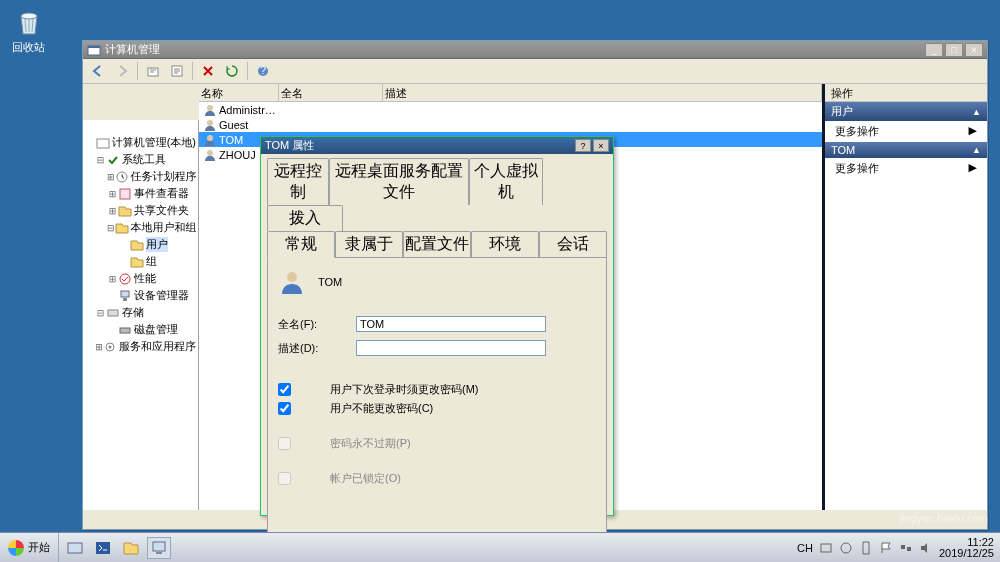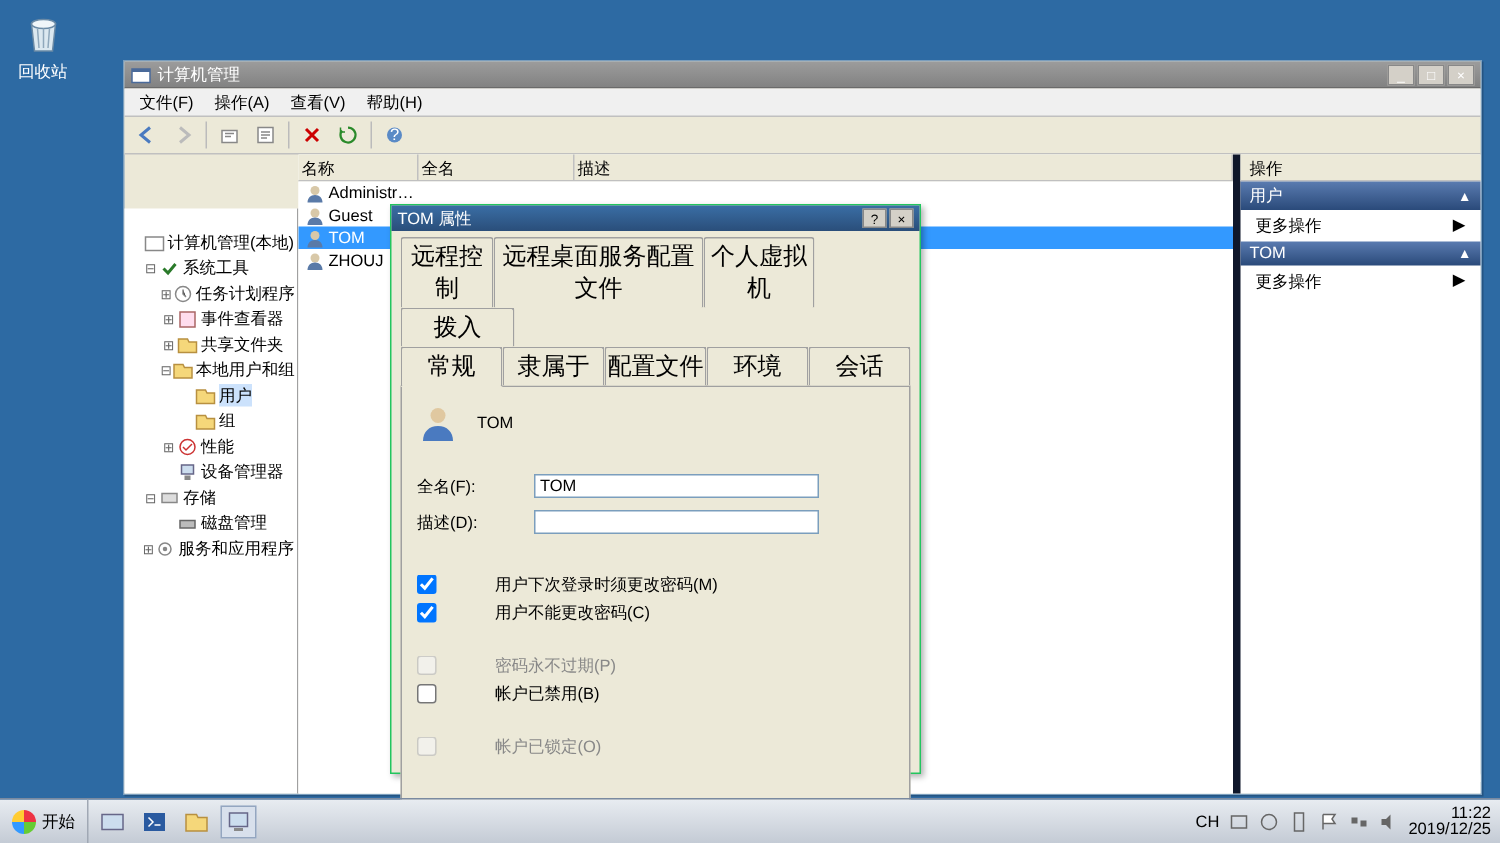--- a/index.html
+++ b/index.html
@@ -35,21 +35,21 @@
 .indent3 { padding-left: 36px; }
 
 .mid { flex: 1; display: flex; flex-direction: column; background: #fff; }
 .mid-header { height: 18px; background: #ece9d8; border-bottom: 1px solid #c0c0c0; display: flex; }
 .mid-header .col { padding: 2px 2px; border-right: 1px solid #c0c0c0; cursor: pointer; }
 .mid-list { flex: 1; background: #fff; }
 .list-row { display: flex; align-items: center; padding: 0 4px; height: 15px; cursor: pointer; }
 .list-row .lico { width: 14px; height: 14px; margin-right: 2px; }
 .list-row.sel { background: #3399ff; color: #fff; }
 
-.right { width: 165px; background: #fff; border-left: 5px solid #0f172a; }
+.right { width: 165px; background: #fff; border-left: 3px solid #0f172a; }
 .right-h { height: 18px; background: #ece9d8; border-bottom: 1px solid #c0c0c0; padding: 2px 6px; }
 .right-band { background: linear-gradient(#5a7bb0, #2a4a7a); color: #fff; padding: 2px 6px; display: flex; justify-content: space-between; align-items: center; }
 .right-band .arr { cursor: pointer; font-size: 9px; }
 .right-item { padding: 3px 10px; display: flex; justify-content: space-between; cursor: pointer; }
 
 .dialog { position: absolute; left: 260px; top: 136px; width: 354px; height: 380px; background: #ece9d8; border: 1px solid #22c55e; box-shadow: 2px 2px 4px rgba(0,0,0,0.3); }
 .dlg-title { height: 17px; background: linear-gradient(#3a6ea5, #2a4e7a); color: #fff; display: flex; align-items: center; padding: 0 4px; font-size: 11px; }
 .dlg-title .t { flex: 1; }
 .dlg-title .wc { display: flex; gap: 2px; }
 .dlg-title .wc span { width: 16px; height: 13px; background: #d4d0c8; color: #000; border: 1px solid #888; display: flex; align-items: center; justify-content: center; font-size: 9px; cursor: pointer; }
@@ -105,26 +105,20 @@
     <svg class="ti" viewBox="0 0 14 14">
         <rect x="1" y="3" width="12" height="9" fill="#fff" stroke="#4a6a9a"></rect>
         <rect x="1" y="3" width="12" height="2" fill="#4a6a9a"></rect>
       </svg>
     <span class="title">计算机管理</span>
     <div class="winctrls">
       <div class="btn">_</div>
       <div class="btn">□</div>
       <div class="btn">×</div>
     </div>
-  </div>
-  <div class="menubar">
-    <span>文件(F)</span>
-    <span>操作(A)</span>
-    <span>查看(V)</span>
-    <span>帮助(H)</span>
   </div>
   <div class="toolbar">
     <div class="tb-btn">
         <svg width="14" height="14">
           <path d="M9 2L3 7l6 5" fill="none" stroke="#4a7ac0" stroke-width="2"></path>
         </svg>
       </div>
     <div class="tb-btn">
         <svg width="14" height="14">
           <path d="M5 2l6 5-6 5" fill="none" stroke="#bbb" stroke-width="2"></path>
@@ -366,24 +360,20 @@
         <span>用户下次登录时须更改密码(M)</span>
       </div>
     <div class="check-row">
         <input type="checkbox" checked="" style="">
         <span>用户不能更改密码(C)</span>
       </div>
     <div class="check-row disabled">
         <input type="checkbox" disabled="" style="">
         <span>密码永不过期(P)</span>
       </div>
-    <div class="check-row">
-        <input type="checkbox" style="">
-        <span>帐户已禁用(B)</span>
-      </div>
     <div class="check-row disabled">
         <input type="checkbox" disabled="" style="">
         <span>帐户已锁定(O)</span>
       </div>
   </div>
   <div class="dlg-buttons">
     <button>确定</button>
     <button>取消</button>
     <button>应用(A)</button>
     <button>帮助</button>

